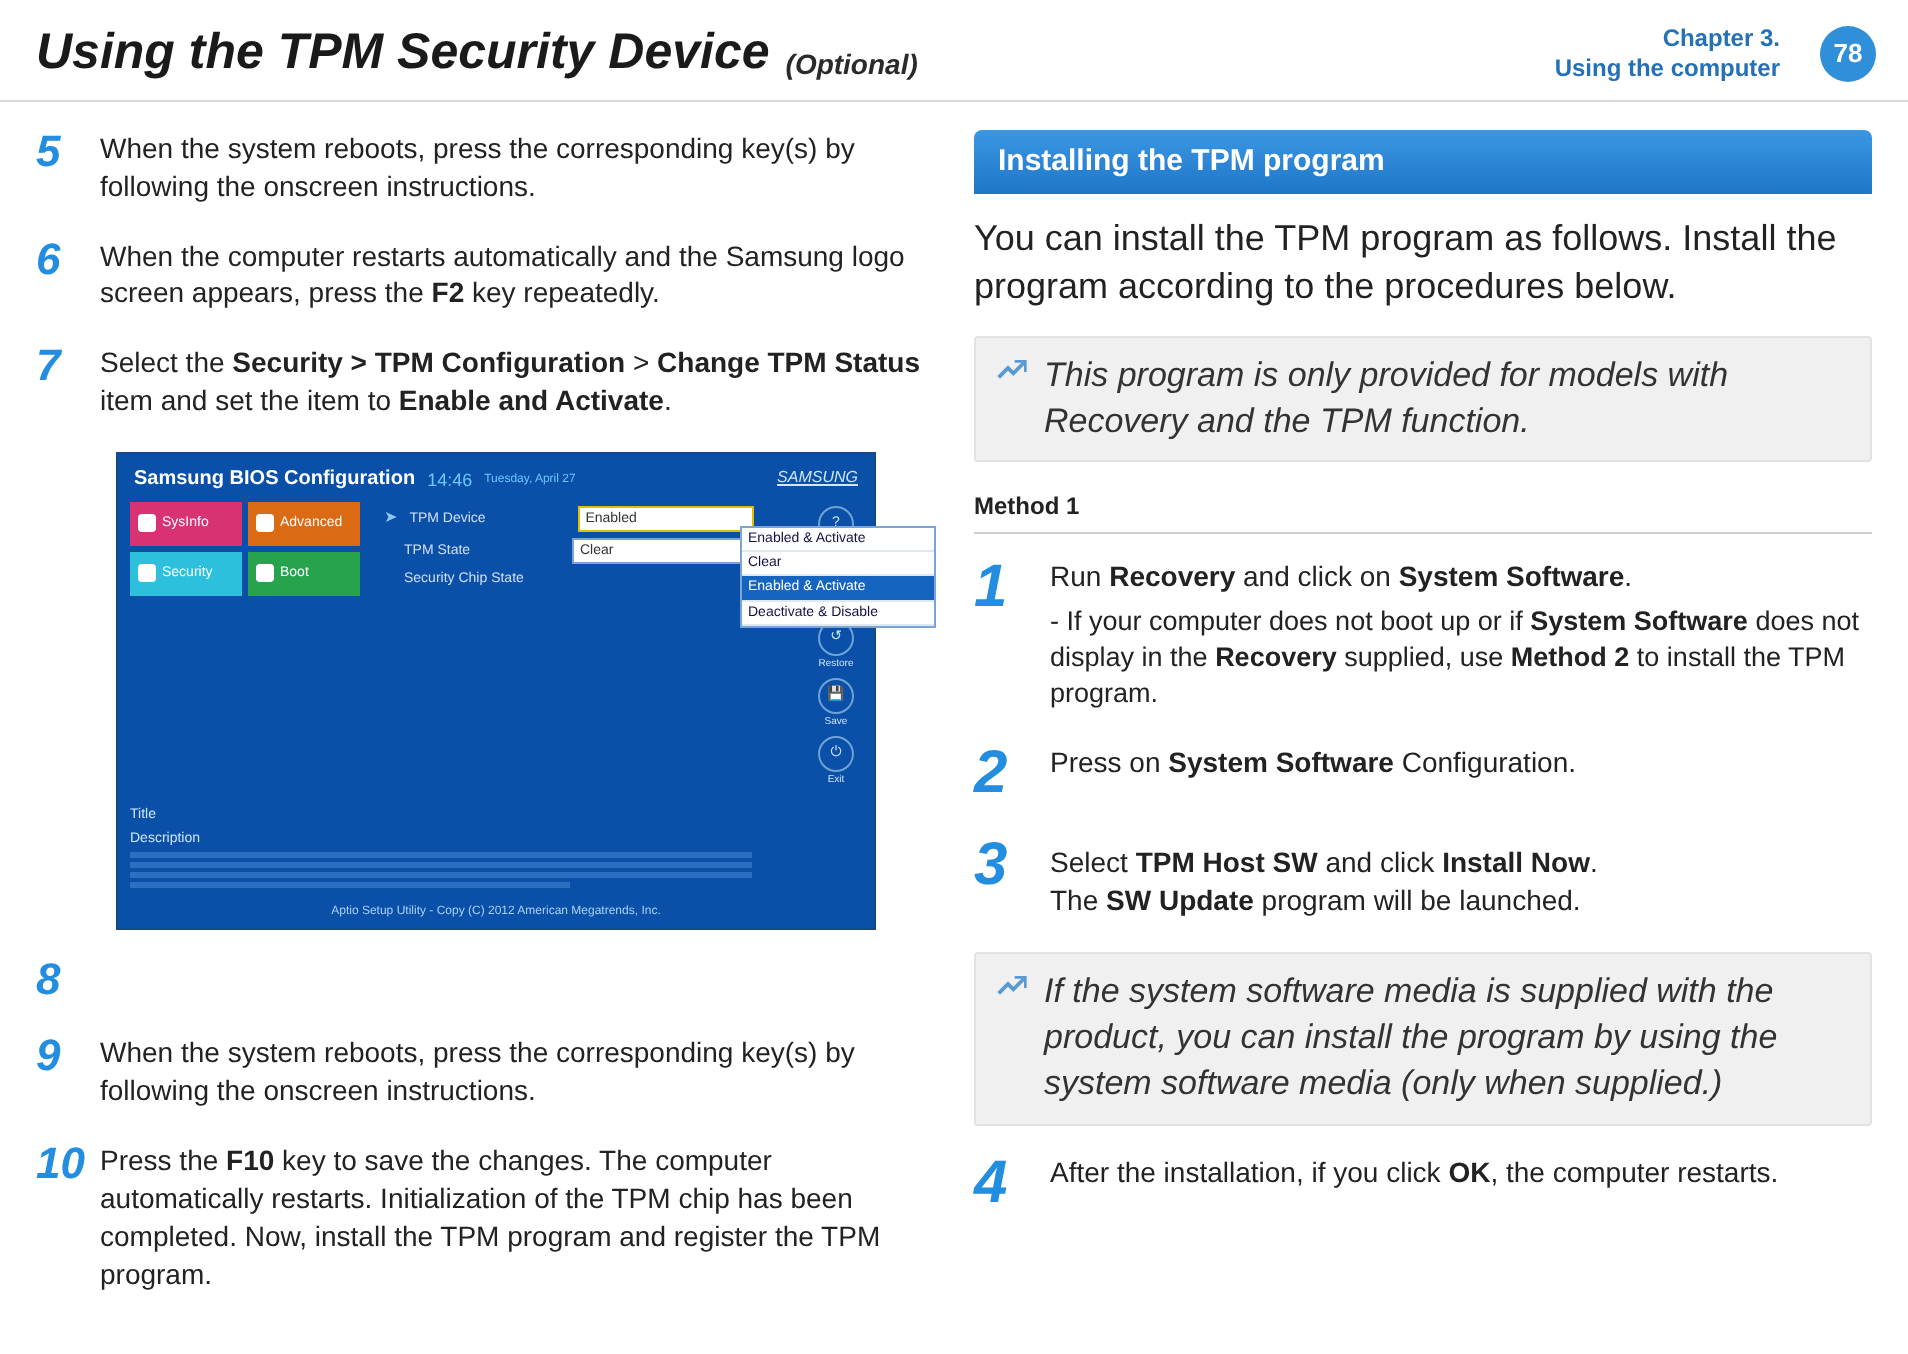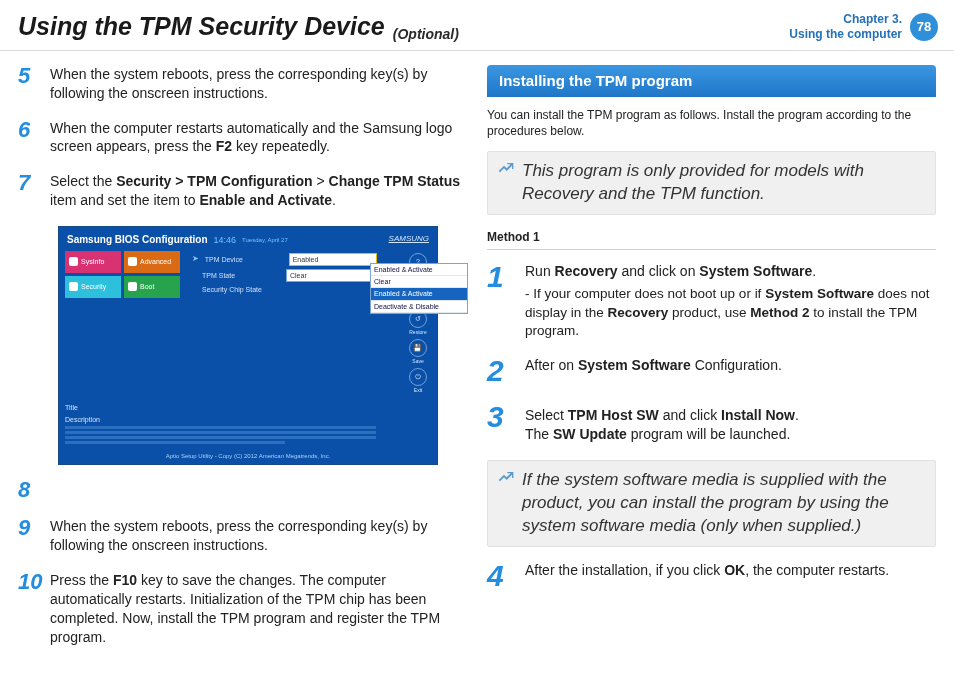--- a/index.html
+++ b/index.html
@@ -13,24 +13,24 @@
     font-size: 14px;
     line-height: 1.35;
   }
   .header {
     display: flex;
     justify-content: space-between;
     align-items: center;
     padding: 10px 16px 6px 18px;
     border-bottom: 1px solid #d9d9d9;
   }
-  .title-group { display: flex; align-items: flex-end; gap: 8px; }
+  .title-group { display: flex; align-items: center; gap: 8px; }
   .page-title { font-size: 25px; font-weight: 800; font-style: italic; color: #1a1a1a; }
   .page-subtitle { font-size: 14px; font-weight: 700; font-style: italic; color: #2a2a2a; margin-top: 12px; }
-  .chapter-block { display: flex; align-items: center; gap: 8px; }
+  .chapter-block { display: flex; align-items: center; gap: 20px; }
   .chapter-text { text-align: right; color: #2471b8; font-weight: 700; font-size: 12px; line-height: 1.2; }
   .page-badge {
     width: 28px; height: 28px; border-radius: 50%;
     background: #2f8fd8; color: #fff; display: flex;
     align-items: center; justify-content: center; font-weight: 700;
     font-size: 13px;
   }
 
   .columns { display: flex; gap: 20px; padding: 14px 18px 0 18px; }
   .col { width: 50%; }
@@ -78,21 +78,21 @@
   .bios-desc .t { font-size: 7px; color: #cfe6fb; margin-bottom: 2px; }
   .bios-line { height: 3px; background: #2a6fc0; margin-bottom: 2px; width: 85%; }
   .bios-foot { text-align: center; font-size: 6px; color: #a8d2f7; padding: 6px 0 4px 0; }
 
   .section-head {
     background: linear-gradient(to bottom,#3b97e2,#1f76c8);
     color: #fff; font-weight: 700; font-size: 15px;
     padding: 6px 12px; border-radius: 4px 4px 0 0;
     margin-bottom: 10px;
   }
-  .intro-text { font-size: 12px; margin-bottom: 12px; }
+  .intro-text { font-size: 18px; margin-bottom: 12px; }
 
   .note-box {
     background: #f0f0f0; border: 1px solid #e2e2e2;
     padding: 8px 10px 8px 10px; display: flex; gap: 8px;
     font-size: 17px; font-style: italic; color: #333;
     border-radius: 2px; margin-bottom: 14px;
   }
   .note-icon { color: #3b84c8; flex-shrink: 0; font-style: normal; margin-top: 1px; }
   .note-icon svg { width: 16px; height: 16px; fill: #5a9ad0; }
 
@@ -246,29 +246,29 @@
     </div>
 
     <div class="method-title">Method 1</div>
     <hr class="hr">
 
     <div class="step">
       <div class="step-num big">1</div>
       <div class="step-body">
         <span>Run </span><b>Recovery</b><span> and click on </span><b>System Software</b><span>.</span>
         <div class="sub">
-          <span>- If your computer does not boot up or if </span><b>System Software</b><span> does not display in the </span><b>Recovery</b><span> product, use </span><b>Method 2</b><span> to install the TPM program.</span>
+          <span>- If your computer does not boot up or if </span><b>System Software</b><span> does not display in the </span><b>Recovery</b><span> supplied, use </span><b>Method 2</b><span> to install the TPM program.</span>
         </div>
       </div>
     </div>
 
     <div class="step">
       <div class="step-num big">2</div>
       <div class="step-body">
-        <span>After on </span><b>System Software</b><span> Configuration.</span>
+        <span>Press on </span><b>System Software</b><span> Configuration.</span>
       </div>
     </div>
 
     <div class="step">
       <div class="step-num big">3</div>
       <div class="step-body">
         <div style="margin-top:4px;"><span>Select </span><b>TPM Host SW</b><span> and click </span><b>Install Now</b><span>.</span></div>
         <div><span>The </span><b>SW Update</b><span> program will be launched.</span></div>
       </div>
     </div>

